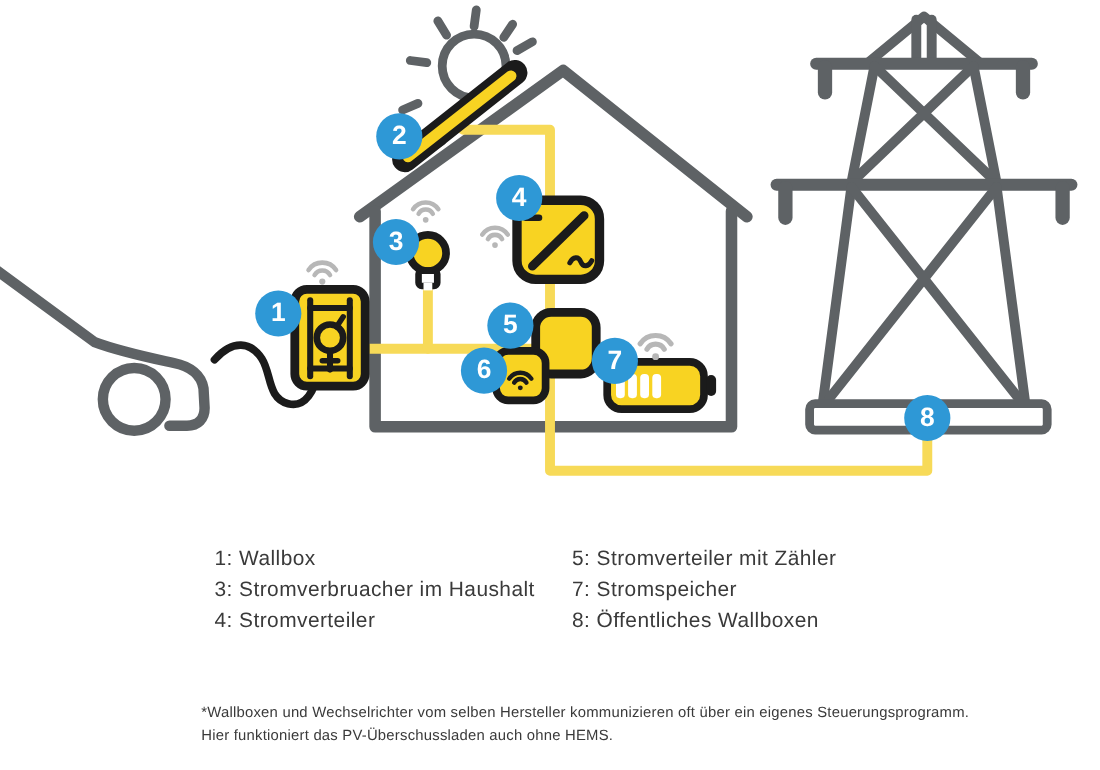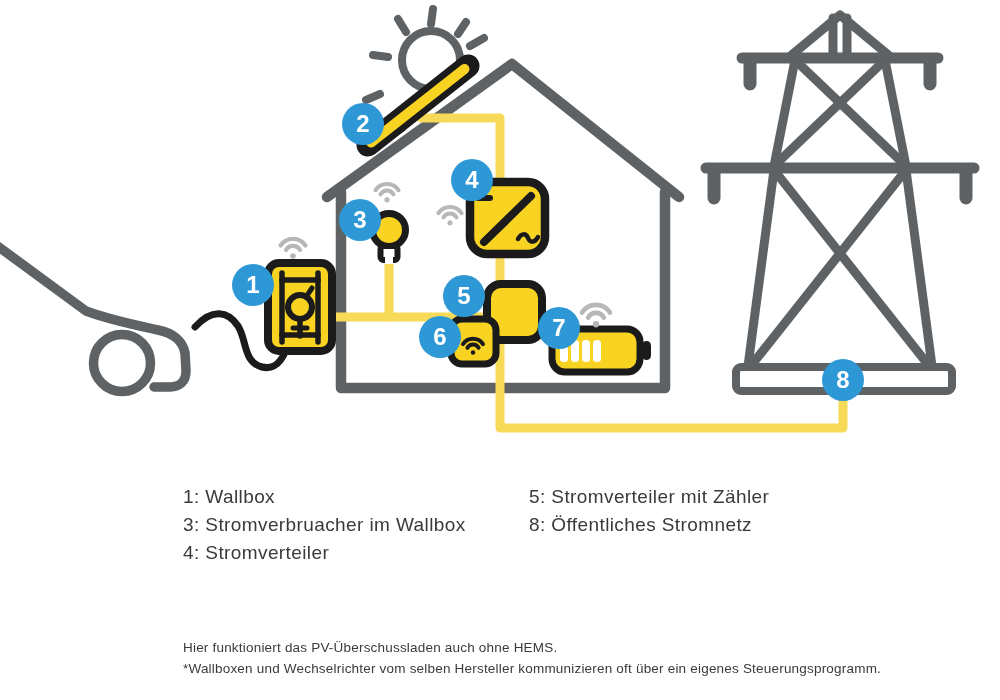--- a/index.html
+++ b/index.html
@@ -8,25 +8,25 @@
     font-family:"Liberation Sans", sans-serif;overflow:hidden;
   }
   #diagram-svg{position:absolute;left:0;top:0;}
   .badge{
     position:absolute;width:42px;height:42px;border-radius:50%;
     background:#2E98D6;color:#ffffff;display:flex;align-items:center;justify-content:center;
     font-size:24px;font-weight:bold;line-height:1;
     font-family:"Liberation Sans", sans-serif;
   }
   .legend{
-    position:absolute;top:483px;margin:0;padding:0;list-style:none;
+    position:absolute;top:483px;margin:12px;padding:0;list-style:none;
     font-size:19px;line-height:28.2px;color:#3A3A3A;letter-spacing:0.4px;
   }
   .legend.left{left:183px;}
-  .legend.right{left:529px;}
+  .legend.right{left:508px;}
   .footnote{
     position:absolute;left:183px;top:637px;font-size:13.5px;line-height:21px;
     color:#3A3A3A;letter-spacing:0.2px;
   }
 </style>
 </head>
 <body>
 
 <div id="stage">
 
@@ -160,26 +160,27 @@
   <div class="badge" style="left:342px;top:103px;">2</div>
   <div class="badge" style="left:339px;top:199px;">3</div>
   <div class="badge" style="left:451px;top:159px;">4</div>
   <div class="badge" style="left:443px;top:275px;">5</div>
   <div class="badge" style="left:419px;top:316px;">6</div>
   <div class="badge" style="left:538px;top:307px;">7</div>
   <div class="badge" style="left:822px;top:359px;">8</div>
 
   <ul class="legend left">
     <li>1: Wallbox</li>
-    <li>3: Stromverbruacher im Wallbox</li>
+    <li>3: Stromverbruacher im Haushalt</li>
     <li>4: Stromverteiler</li>
   </ul>
   <ul class="legend right">
     <li>5: Stromverteiler mit Zähler</li>
-    <li>8: Öffentliches Stromnetz</li>
+    <li>7: Stromspeicher</li>
+    <li>8: Öffentliches Wallboxen</li>
   </ul>
 
   <div class="footnote">
+    <div>*Wallboxen und Wechselrichter vom selben Hersteller kommunizieren oft über ein eigenes Steuerungsprogramm.</div>
     <div>Hier funktioniert das PV-Überschussladen auch ohne HEMS.</div>
-    <div>*Wallboxen und Wechselrichter vom selben Hersteller kommunizieren oft über ein eigenes Steuerungsprogramm.</div>
   </div>
 
 </div>
 
 </body></html>

